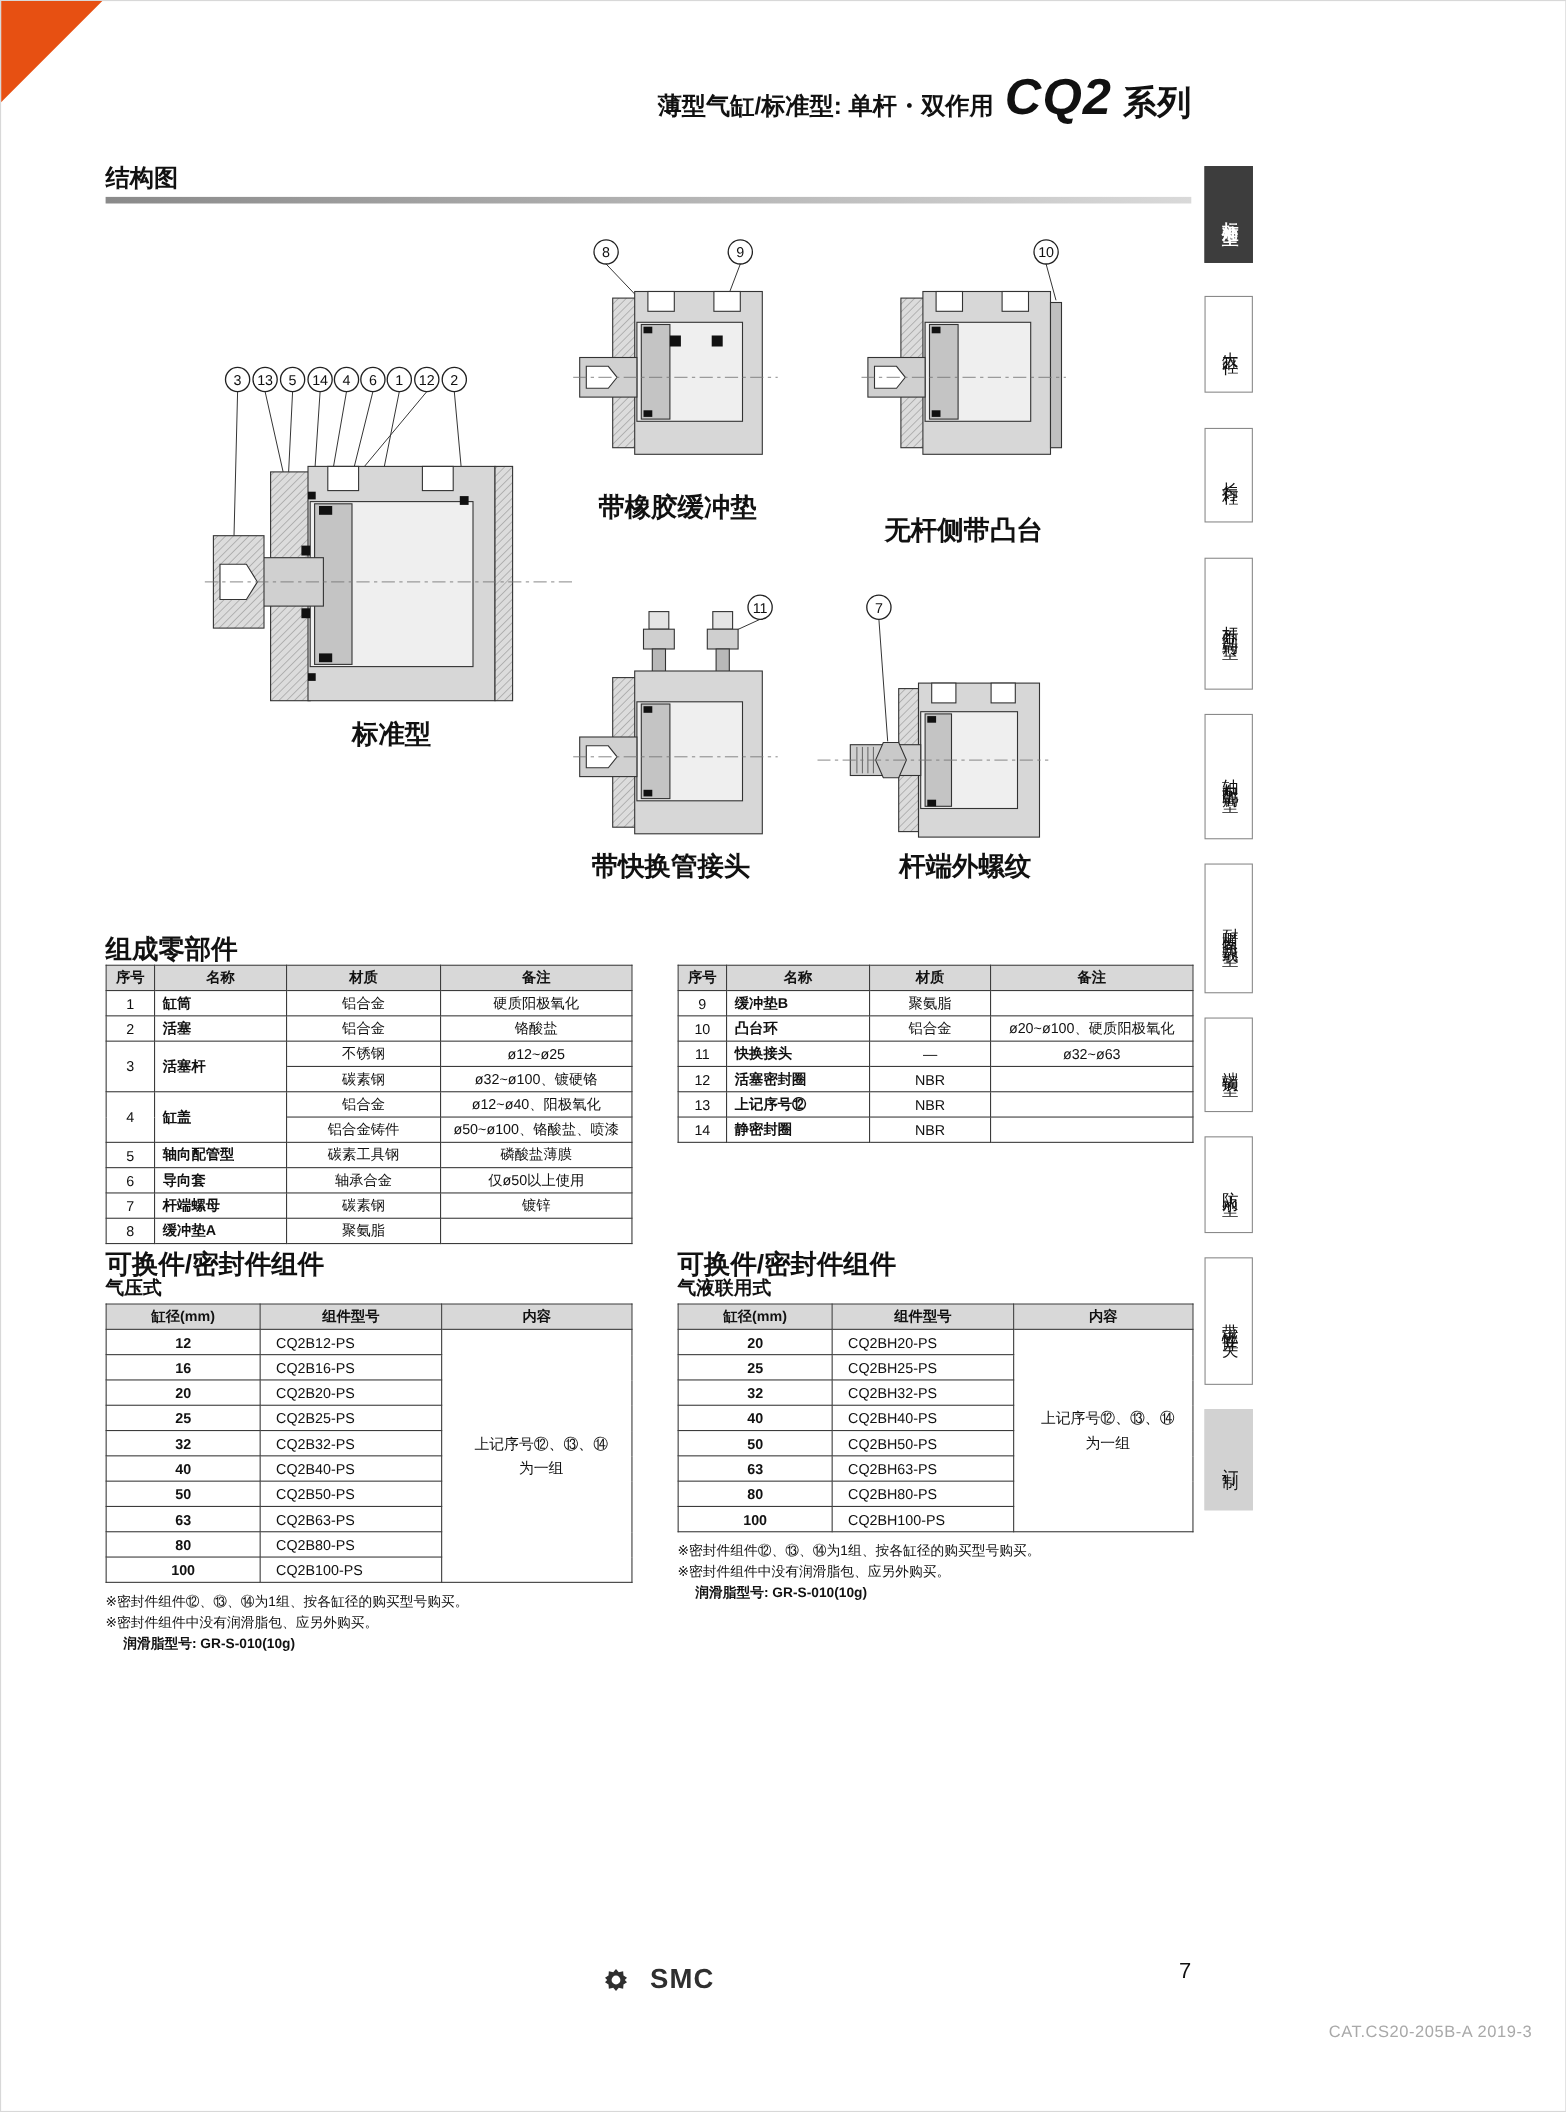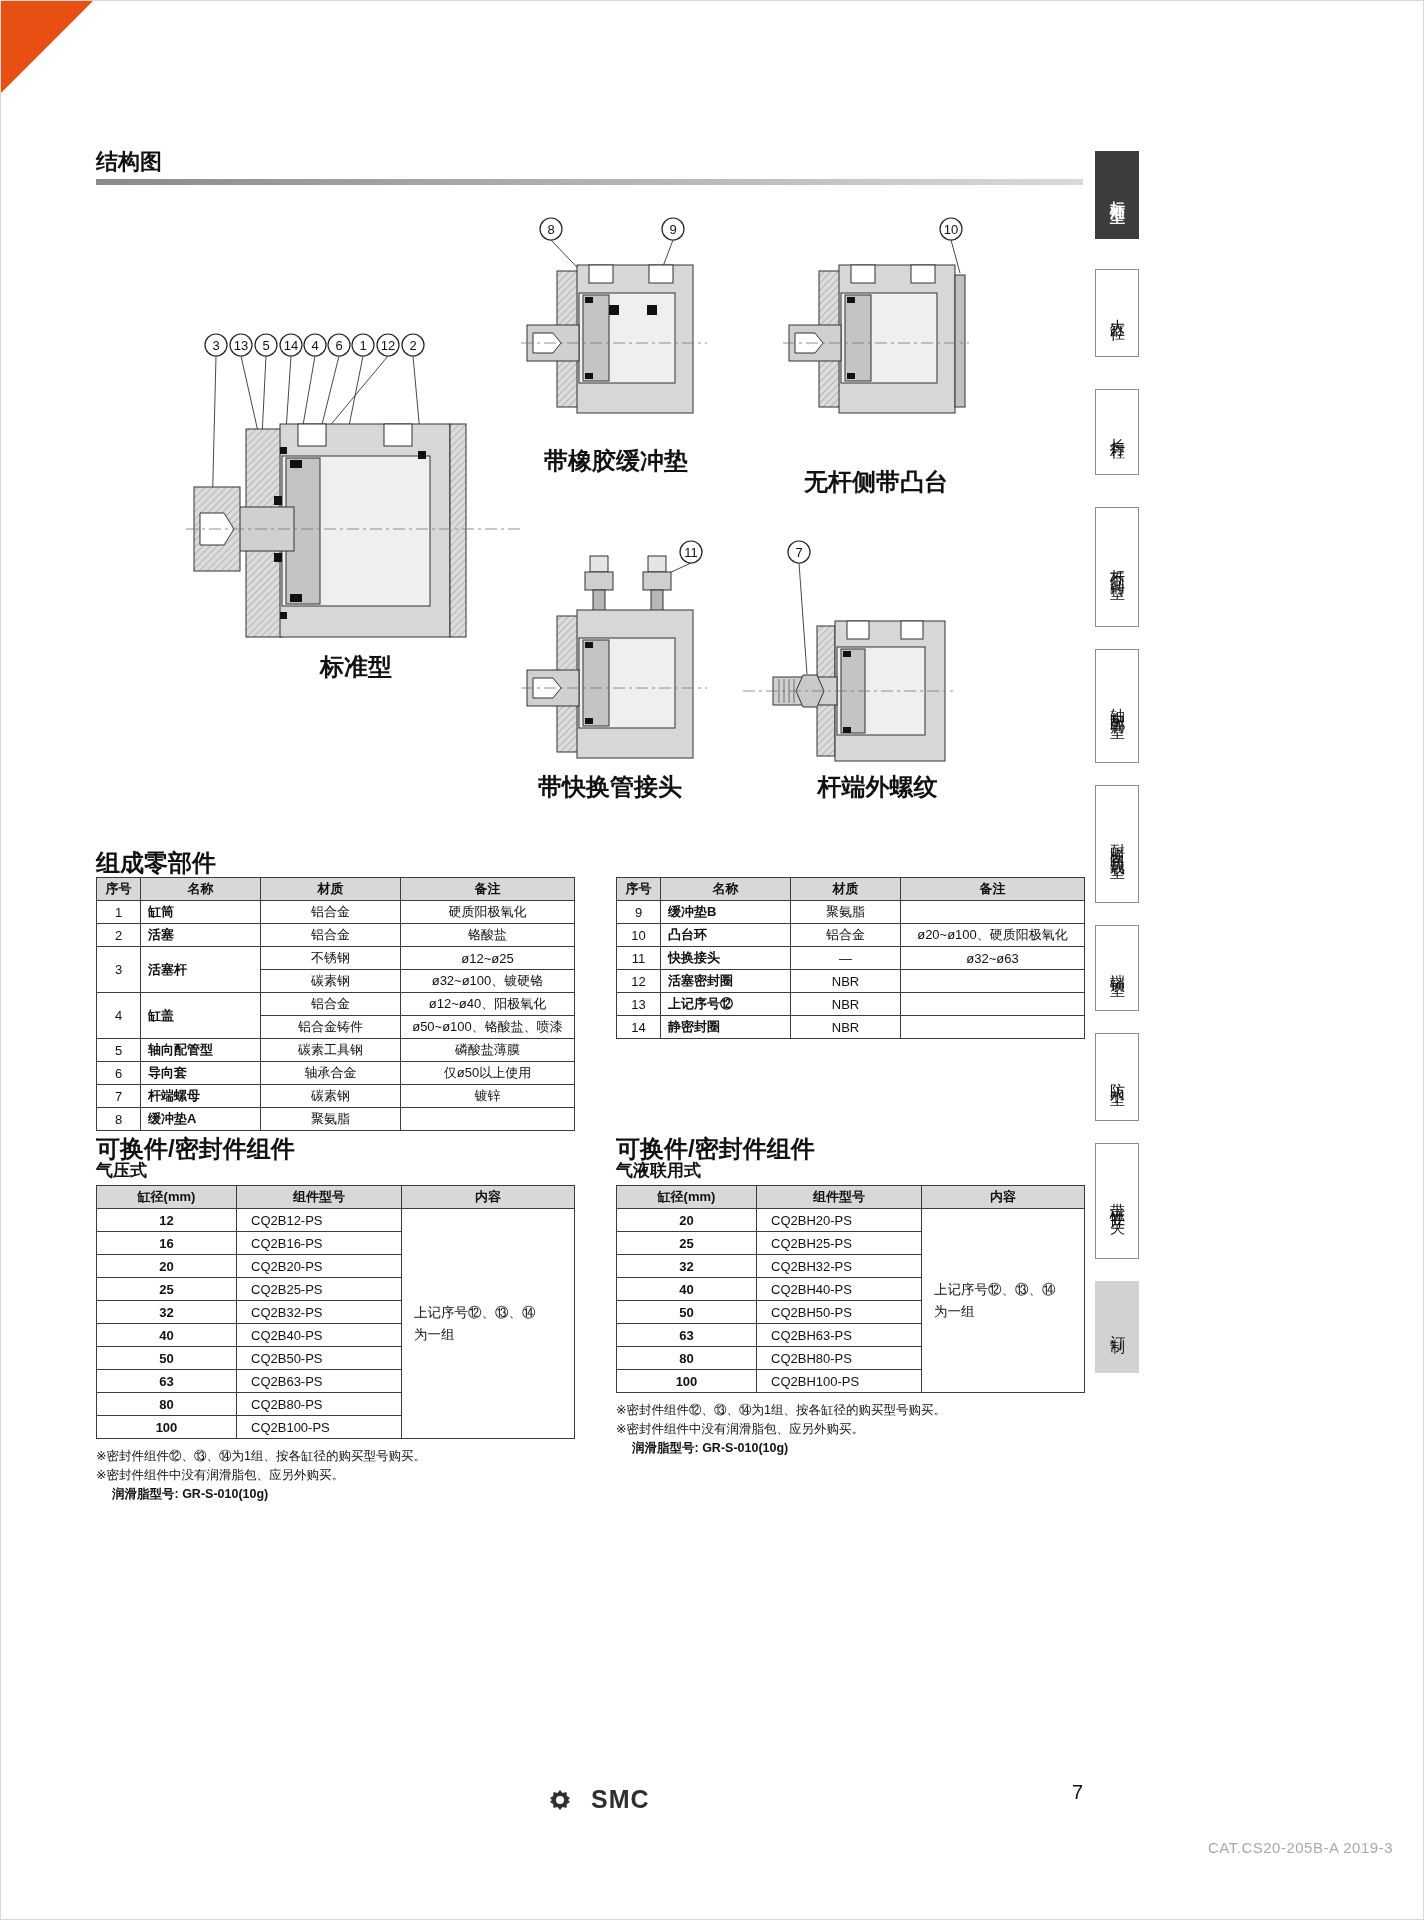--- a/index.html
+++ b/index.html
@@ -33,21 +33,21 @@
   .leader{stroke:#333;stroke-width:0.9}
   .cl{stroke:#777;stroke-width:0.8;stroke-dasharray:12 4 3 4}
 
   .tbl{position:absolute;border-collapse:collapse;table-layout:fixed;font-size:13px}
   .tbl th,.tbl td{border:1px solid #3c3c3c;height:23px;padding:1px 4px;text-align:center;
     white-space:nowrap;overflow:hidden}
   .tbl th{background:#d8d8d8;font-weight:bold}
   .tbl td.nm{text-align:left;padding-left:7px;font-weight:bold}
   .tbl td.bore{font-weight:bold}
   .tbl td.model{text-align:left;padding-left:14px}
-  .tbl td.content{text-align:left;padding-left:12px;font-size:13.5px;line-height:22px}
+  .tbl td.content{text-align:center;padding-left:12px;font-size:13.5px;line-height:22px}
 
   .sec-title{position:absolute;font-size:24px;font-weight:bold}
   .sub-title{position:absolute;font-size:17px;font-weight:bold}
   .note{position:absolute;font-size:12.5px;line-height:19px}
   .note .grease{font-weight:bold;padding-left:16px}
 
   .footer-logo{position:absolute;left:548px;top:1784px;display:flex;align-items:center;gap:20px;
     font-size:25px;font-weight:bold;letter-spacing:1px;color:#2f2f2f}
   .page-num{position:absolute;left:1040px;top:1780px;width:42px;text-align:right;font-size:20px}
   .catalog-num{position:absolute;right:30px;top:1838px;font-size:15px;color:#a9a9a9;letter-spacing:0.5px}
@@ -61,20 +61,25 @@
     <defs>
       <pattern id="hatch" width="5" height="5" patternUnits="userSpaceOnUse" patternTransform="rotate(45)">
         <rect width="5" height="5" fill="#dcdcdc"></rect>
         <line x1="0" y1="0" x2="0" y2="5" stroke="#8f8f8f" stroke-width="1"></line>
       </pattern>
     </defs>
   </svg>
 
   <div class="corner"></div>
 
+  <div class="header">
+    <span class="prefix">薄型气缸/标准型: 单杆・双作用</span>
+    <span class="series">CQ2</span>
+    <span class="suffix">系列</span>
+  </div>
 
   <div class="sec-head">结构图</div>
   <div class="sec-rule"></div>
 
   <div class="side-tab active" style="top:150px;height:88px">标准型</div>
   <div class="side-tab" style="top:268px;height:88px">大缸径</div>
   <div class="side-tab" style="top:388px;height:86px">长行程</div>
   <div class="side-tab" style="top:506px;height:120px">杆不回转型</div>
   <div class="side-tab" style="top:648px;height:114px">轴向配管型</div>
   <div class="side-tab" style="top:784px;height:118px">耐横向负载型</div>

